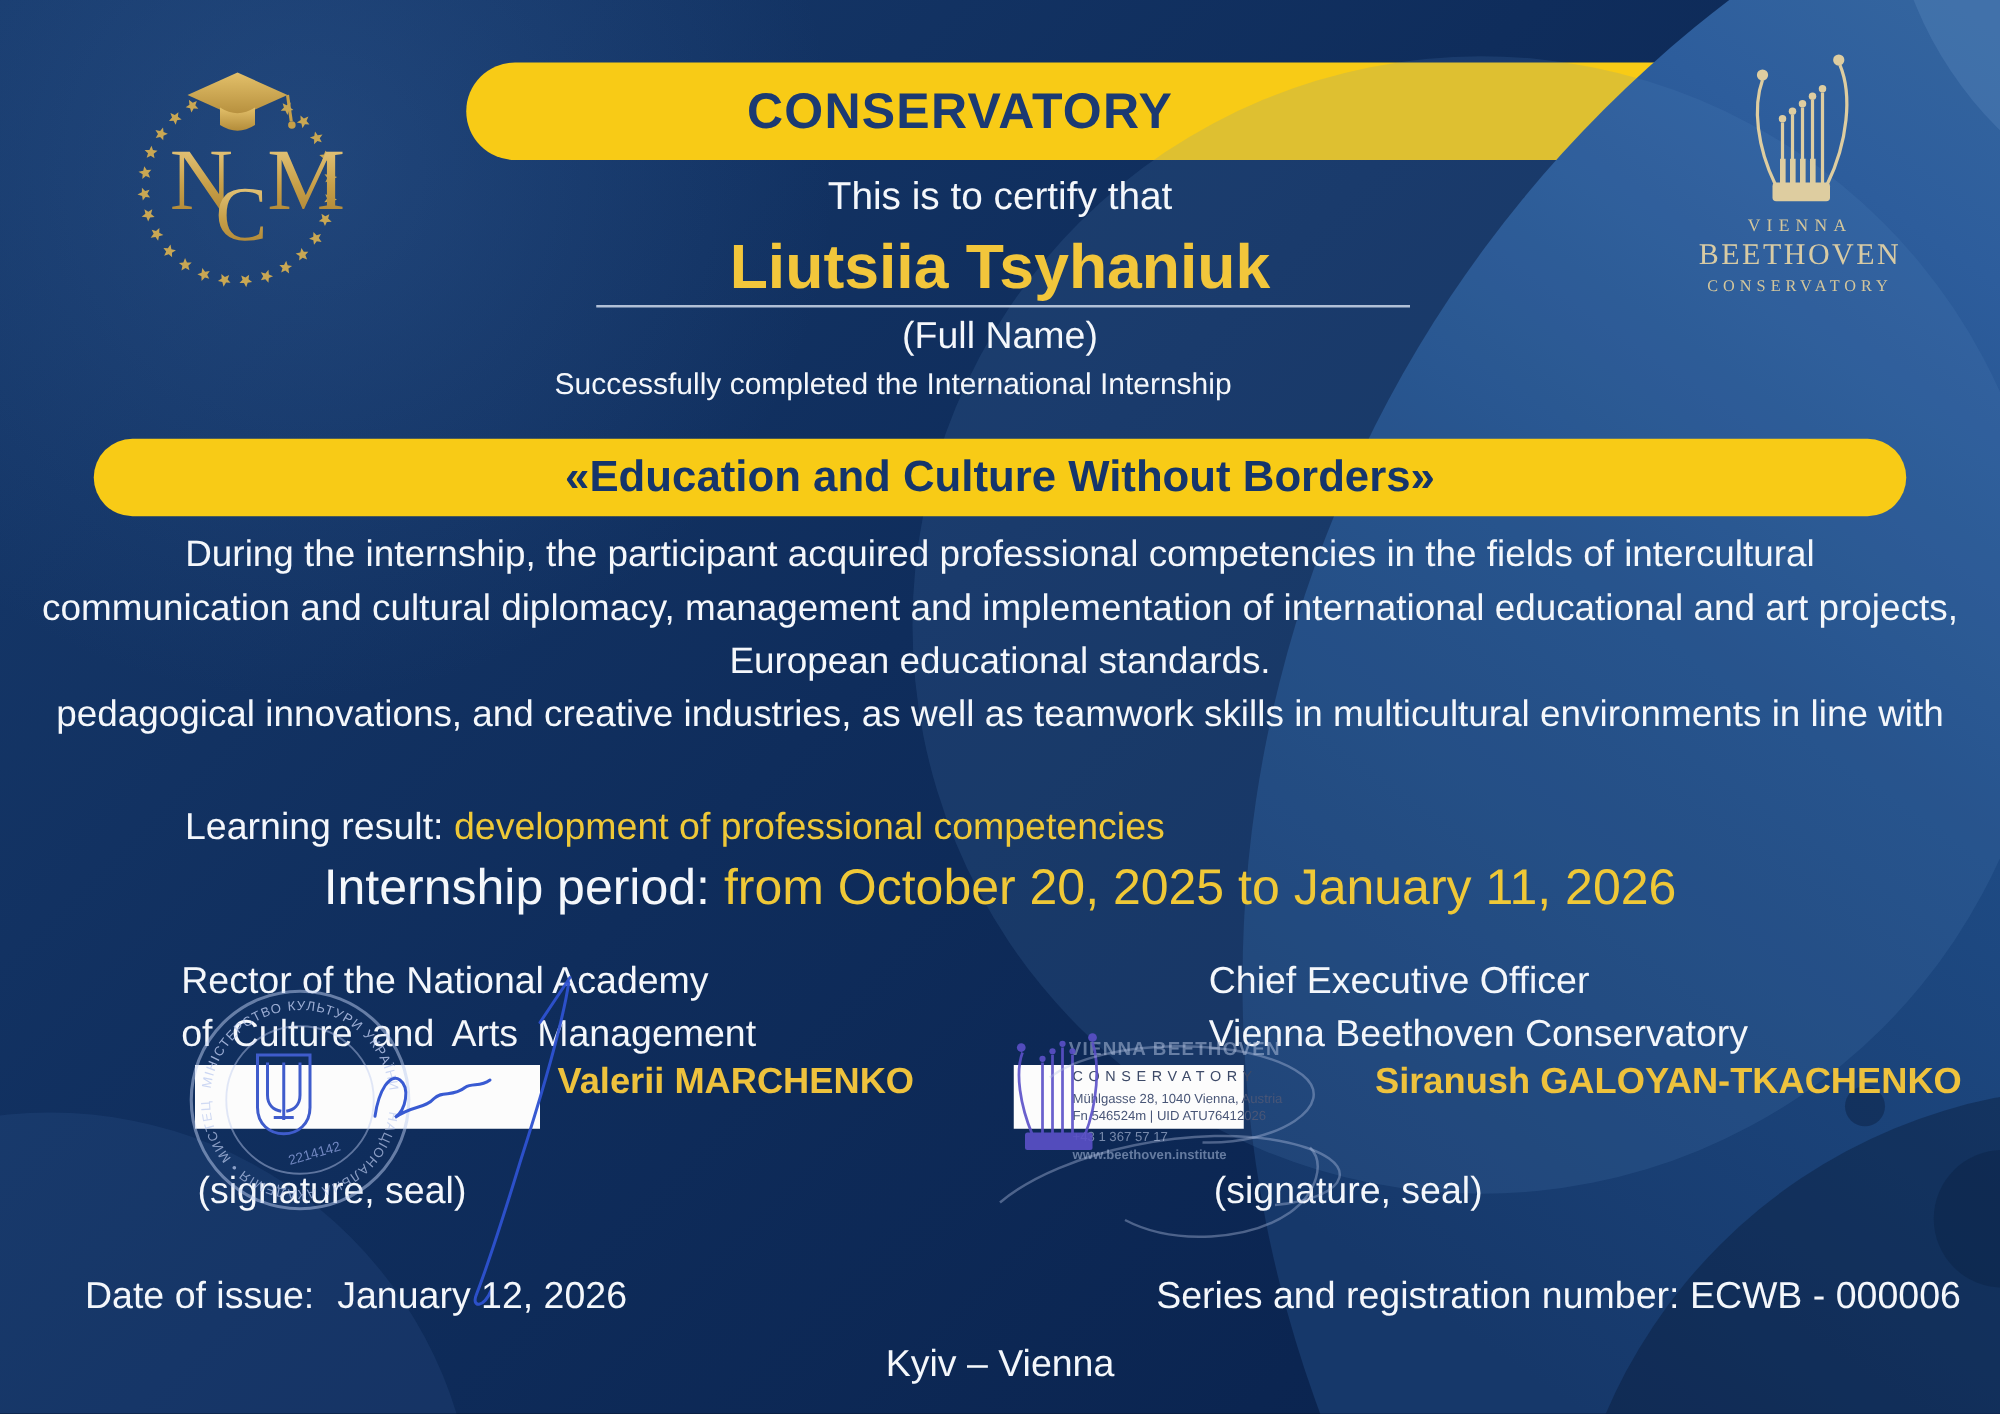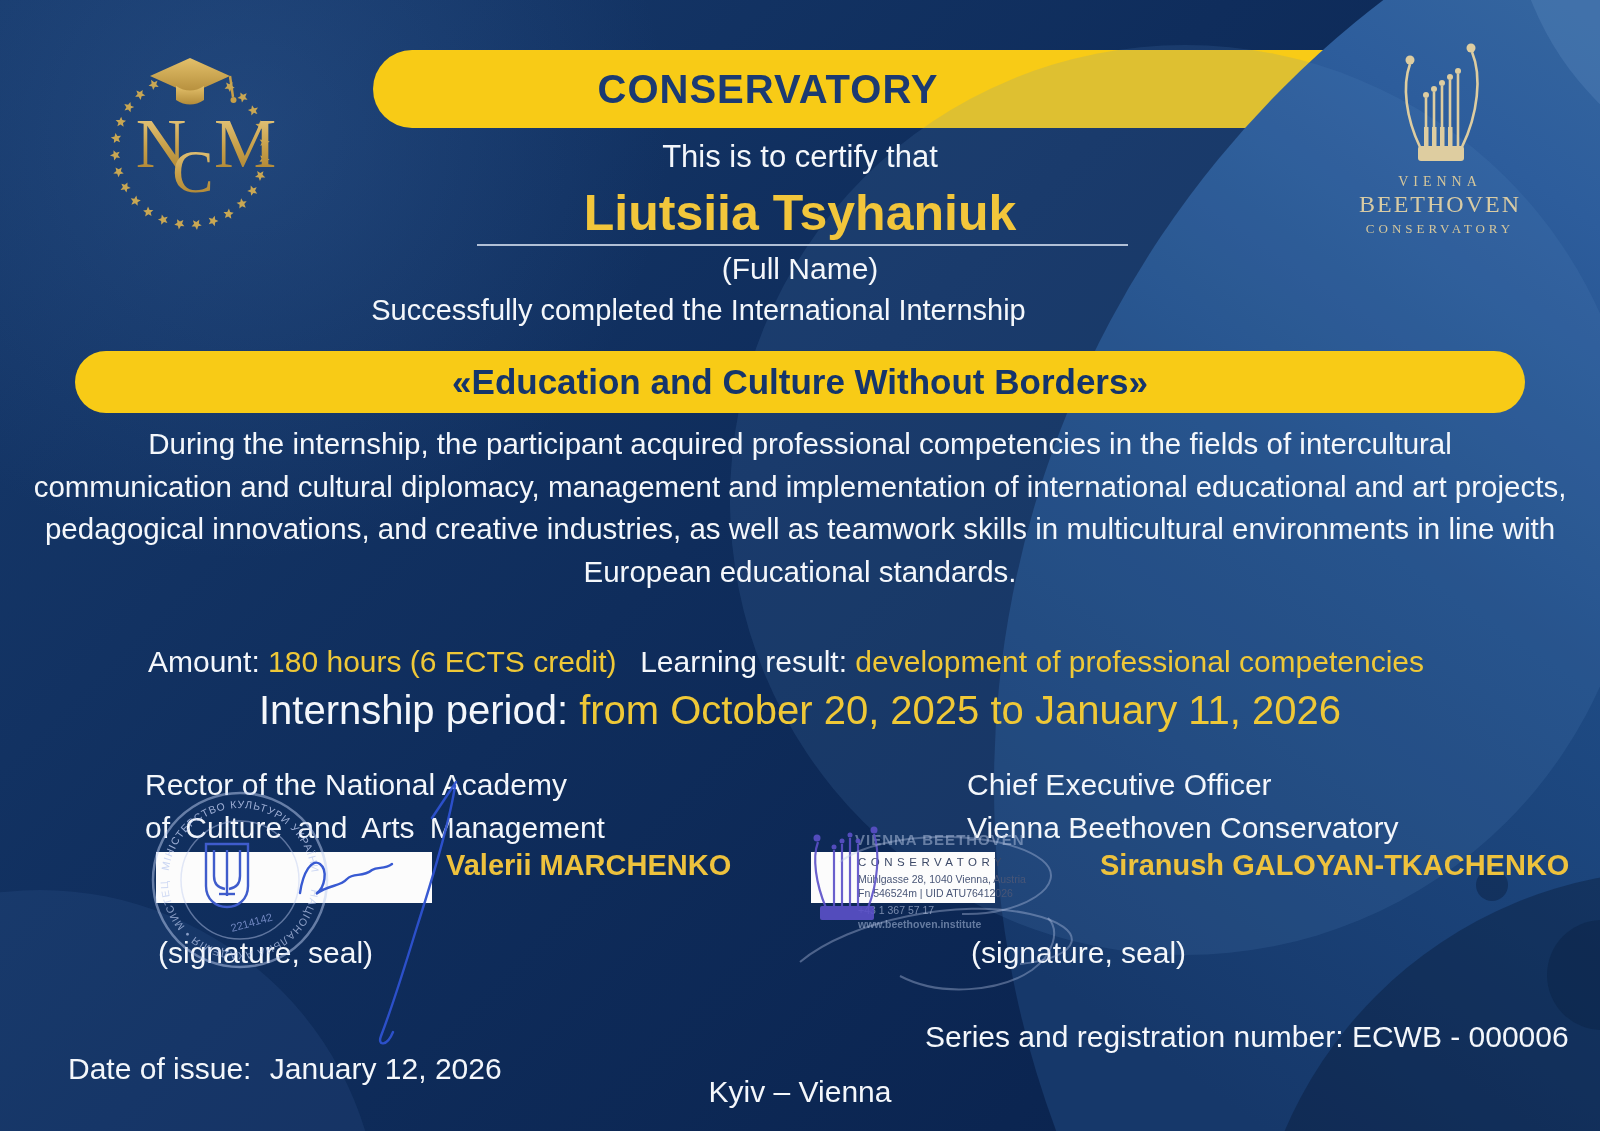--- a/index.html
+++ b/index.html
@@ -130,38 +130,34 @@
       <rect x="1418" y="146" width="46" height="15" rx="3" fill="#decda0" stroke="none"></rect>
     </g>
   </svg>
 
   <div class="abs banner1-text ctr" style="left:373px;top:50px;width:790px;height:78px;">CONSERVATORY</div>
 
   <div class="abs white ctr" style="left:0;top:139px;width:1600px;font-size:31px;">This is to certify that</div>
   <div class="abs name-text ctr" style="left:0;top:184px;width:1600px;">Liutsiia Tsyhaniuk</div>
   <div class="abs" style="left:477px;top:244px;width:651px;height:2px;background:rgba(205,216,234,0.85);"></div>
   <div class="abs white ctr" style="left:0;top:252px;width:1600px;font-size:30px;">(Full Name)</div>
-  <div class="abs white ctr" style="left:0;top:294px;width:1397px;font-size:29px;">Successfully completed the International Internship</div>
+  <div class="abs white ctr" style="left:16px;top:294px;width:1397px;font-size:24px;">Successfully completed the International Internship</div>
 
   <div class="abs banner2" style="left:75px;top:351px;width:1450px;height:62px;">
     <div class="banner2-text ctr">«Education and Culture Without Borders»</div>
   </div>
 
   <div class="abs desc ctr" style="left:0;top:423px;width:1600px;">
     <div>During the internship, the participant acquired professional competencies in the fields of intercultural</div>
     <div>communication and cultural diplomacy, management and implementation of international educational and art projects,</div>
+    <div>European educational standards.</div>
     <div>pedagogical innovations, and creative industries, as well as teamwork skills in multicultural environments in line with</div>
-    <div>European educational standards.</div>
   </div>
 
   <div class="abs" style="left:148px;top:645px;width:1276px;display:flex;justify-content:space-between;font-size:30px;">
-    <div class="nowrap">
-      <span class="white">Amount:</span>
-      <span class="yellow-val">180 hours (6 ECTS credit)</span>
-    </div>
     <div class="nowrap">
       <span class="white">Learning result:</span>
       <span class="yellow-val">development of professional competencies</span>
     </div>
   </div>
   <div class="abs ctr" style="left:0;top:688px;width:1600px;font-size:40px;">
     <span class="white">Internship period:</span>
     <span class="yellow-val">from October 20, 2025 to January 11, 2026</span>
   </div>
 
@@ -236,21 +232,21 @@
       <path d="M 800 962 C 850 920 960 898 1030 914 C 1092 928 1082 958 1020 964"></path>
       <path d="M 840 862 C 880 830 1000 828 1042 860 C 1072 884 1022 916 962 914"></path>
       <path d="M 900 976 C 940 997 1000 992 1032 970 C 1054 954 1060 930 1048 918"></path>
     </g>
   </svg>
 
   <div class="abs serif ctr" style="left:1290px;top:174px;width:300px;font-size:14px;letter-spacing:5px;color:#d5c79c;">VIENNA</div>
   <div class="abs serif ctr" style="left:1290px;top:191px;width:300px;font-size:24px;letter-spacing:2px;color:#d8cba4;">BEETHOVEN</div>
   <div class="abs serif ctr" style="left:1290px;top:221px;width:300px;font-size:13px;letter-spacing:4px;color:#d5c79c;">CONSERVATORY</div>
 
-  <div class="abs white nowrap" style="left:68px;top:1020px;font-size:30px;margin-top:32px;">
+  <div class="abs white nowrap" style="left:68px;top:1020px;font-size:30px;">
     <span>Date of issue:</span>
     <span style="margin-left:10px;">January 12, 2026</span>
   </div>
   <div class="abs white nowrap" style="left:925px;top:1020px;font-size:30px;">
     <span>Series and registration number:</span>
     <span>ECWB - 000006</span>
   </div>
   <div class="abs white ctr" style="left:0;top:1075px;width:1600px;font-size:30px;">Kyiv – Vienna</div>
 
 </div>

